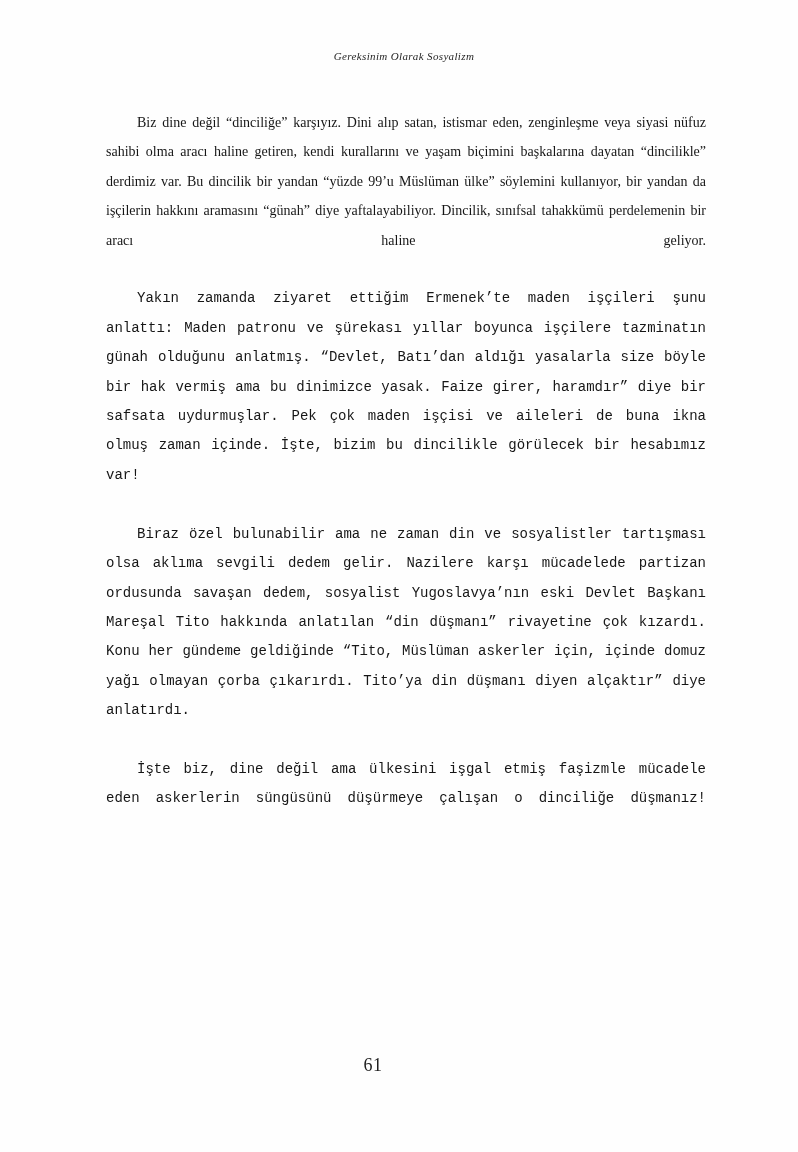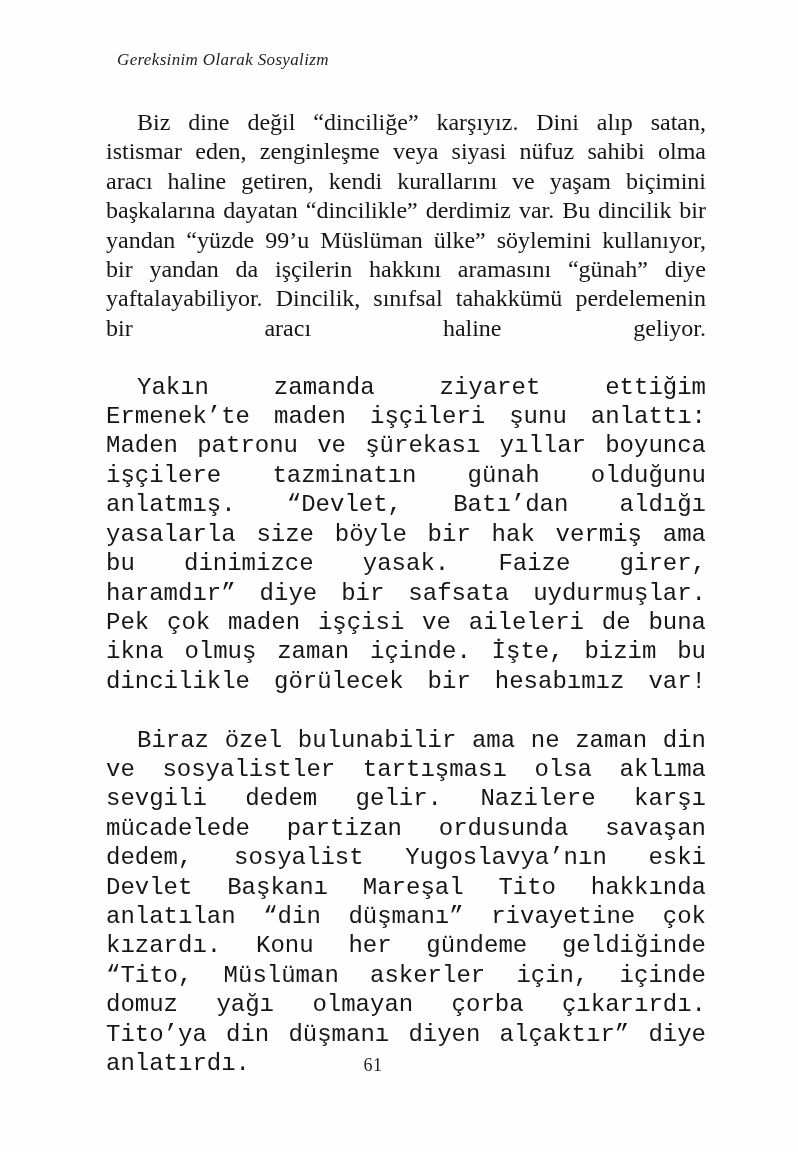--- a/index.html
+++ b/index.html
@@ -19,45 +19,45 @@
     overflow: hidden;
     font-family: "Liberation Serif", "DejaVu Serif", serif;
     color: #1a1a1a;
     -webkit-font-smoothing: antialiased;
   }
 
   
   .running-head {
     position: absolute;
     top: 50px;
-    left: 117px;
+    left: 106px;
     width: 596px;
-    text-align: left;
+    text-align: center;
     font-family: "Liberation Serif", "DejaVu Serif", serif;
     font-style: italic;
-    font-size: 17px;
+    font-size: 11px;
     letter-spacing: 0.35px;
     color: #1f1f1f;
     white-space: nowrap;
   }
 
   
   .textblock {
     position: absolute;
     top: 108px;
     left: 106px;
     width: 600px;
   }
 
   .para {
     margin: 0;
     text-indent: 31px;
     text-align: justify;
     text-justify: inter-word;
-    font-size: 24px;
+    font-size: 14px;
     line-height: 29.4px;
     word-spacing: 0.2px;
     color: #161616;
     hyphens: manual;
   }
 
   .para + .para {
     margin-top: 0px;
     font-family: Liberation Mono, monospace;
   }
@@ -85,17 +85,18 @@
 <body>
 
 <div class="page">
 
   <div class="running-head">Gereksinim Olarak Sosyalizm</div>
 
   <div class="textblock">
     <p class="para">Biz dine değil “dinciliğe” karşıyız. Dini alıp satan, istismar eden, zenginleşme veya siyasi nüfuz sahibi olma aracı haline getiren, kendi kurallarını ve yaşam biçimini başkalarına dayatan “dincilikle” derdimiz var. Bu dincilik bir yandan “yüzde 99’u Müslüman ülke” söylemini kullanıyor, bir yandan da işçilerin hakkını aramasını “günah” diye yaftalayabiliyor. Dincilik, sınıfsal tahakkümü perdelemenin bir aracı haline geliyor.</p>
     <p class="para">Yakın zamanda ziyaret ettiğim Ermenek’te maden işçileri şunu anlattı: Maden patronu ve şürekası yıllar boyunca işçilere tazminatın günah olduğunu anlatmış. “Devlet, Batı’dan aldığı yasalarla size böyle bir hak vermiş ama bu dinimizce yasak. Faize girer, haramdır” diye bir safsata uydurmuşlar. Pek çok maden işçisi ve aileleri de buna ikna olmuş zaman içinde. İşte, bizim bu dincilikle görülecek bir hesabımız var!</p>
     <p class="para">Biraz özel bulunabilir ama ne zaman din ve sosyalistler tartışması olsa aklıma sevgili dedem gelir. Nazilere karşı mücadelede partizan ordusunda savaşan dedem, sosyalist Yugoslavya’nın eski Devlet Başkanı Mareşal Tito hakkında anlatılan “din düşmanı” rivayetine çok kızardı. Konu her gündeme geldiğinde “Tito, Müslüman askerler için, içinde domuz yağı olmayan çorba çıkarırdı. Tito’ya din düşmanı diyen alçaktır” diye anlatırdı.</p>
+    <p class="para">İşte biz, dine değil ama ülkesini işgal etmiş faşizmle mücadele eden askerlerin süngüsünü düşürmeye çalışan o dinciliğe düşmanız!</p>
   </div>
 
   <div class="folio">61</div>
 
 </div>
 
 </body></html>

